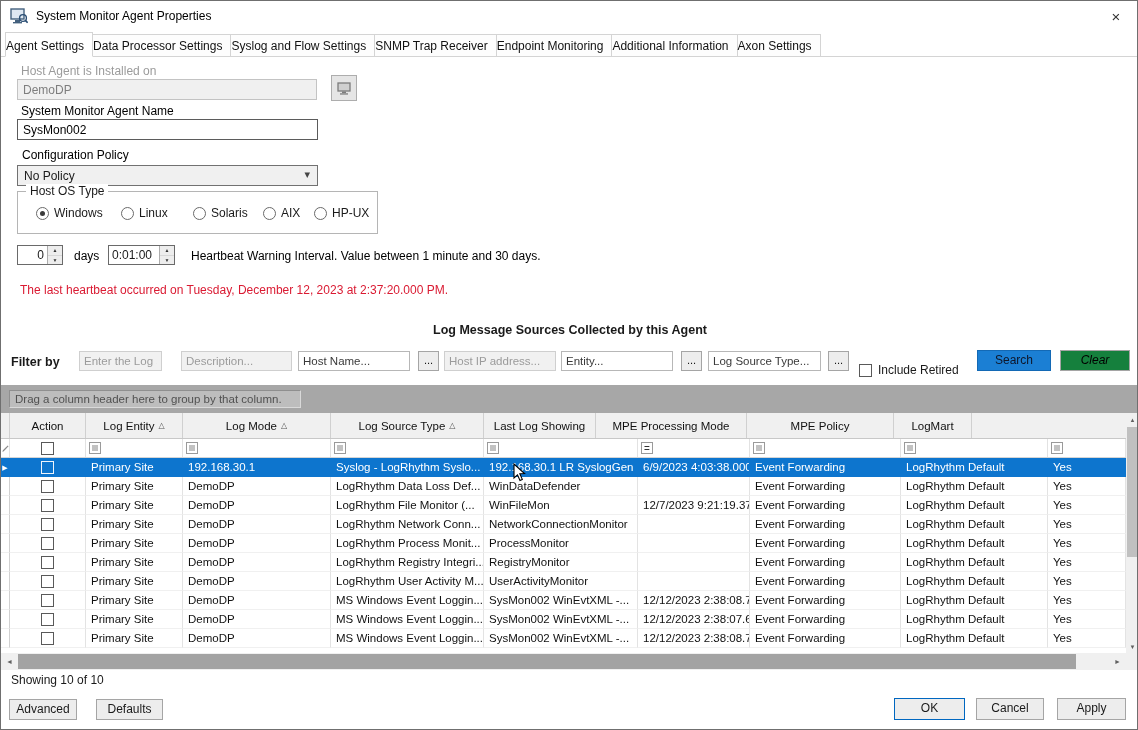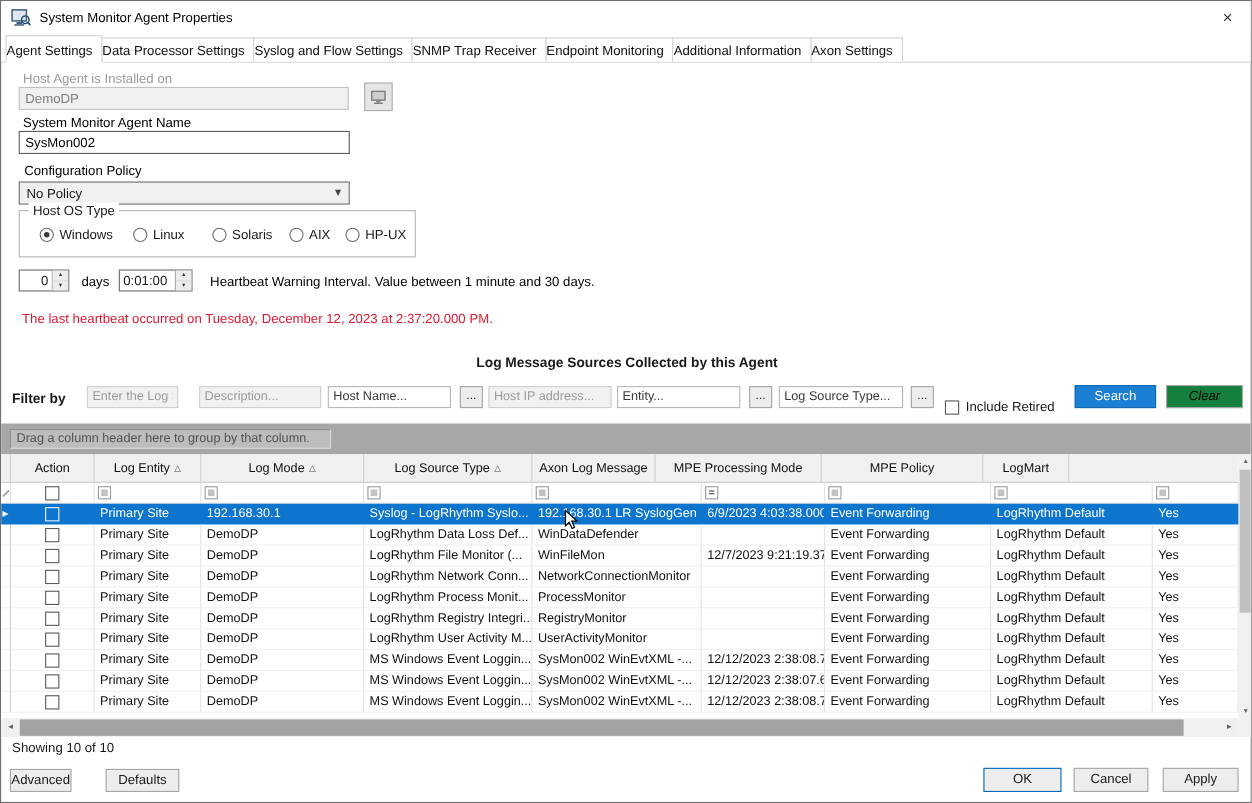--- a/index.html
+++ b/index.html
@@ -41,21 +41,21 @@
   
   .section-title { position:absolute; top:322px; left:0; width:1138px; text-align:center; font-weight:bold; font-size:12.5px; }
   .filterbar-label { position:absolute; font-weight:bold; font-size:12.5px; }
   .f-input { position:absolute; height:20px; border:1px solid #b7b7b7; font-family:inherit; font-size:11.5px; padding:0 4px; background:#fff; }
   .f-input.dim { background:#f1f1f1; border-color:#cfcfcf; }
   .f-input.dim::placeholder { color:#9b9b9b; }
   .f-input.dark::placeholder { color:#3a3a3a; }
   .dots-btn { position:absolute; width:21px; height:20px; background:#ededed; border:1px solid #a5a5a5; font-size:11px; line-height:16px; text-align:center; }
   .chk13 { width:13px; height:13px; border:1px solid #595959; background:#fff; display:inline-block; }
   .inc-retired { position:absolute; display:flex; align-items:center; gap:6px; }
-  .btn-blue { position:absolute; background:#1b7fd4; border:1px solid #1369b5; color:#ffffff; font-size:12px; text-align:center; line-height:19px; }
+  .btn-blue { position:absolute; background:#1b7fd4; border:1px solid #1369b5; color:#0f172a; font-size:12px; text-align:center; line-height:19px; }
   .btn-gray { position:absolute; background:#15803d; border:1px solid #a5a5a5; color:#000; font-size:12px; text-align:center; line-height:19px;font-style:italic; }
 
   
   .grid { position:absolute; top:384px; left:0; width:1138px; height:285px; background:#fff; }
   .groupbar { position:absolute; top:0; left:0; width:1138px; height:28px; background:#a7a7a7; }
   .groupbar .hintbox { position:absolute; left:8px; top:5px; width:292px; height:18px; background:#bdbdbd; border-top:1px solid #8f8f8f; border-left:1px solid #8f8f8f; border-bottom:1px solid #d9d9d9; border-right:1px solid #d9d9d9; color:#515151; font-size:11.5px; line-height:16px; padding-left:5px; white-space:nowrap; overflow:hidden; }
   .header-row { position:absolute; top:28px; left:0; width:1125px; height:26px; display:flex; background:#f0f0f0; border-bottom:1px solid #c8c8c8; }
   .hcell { border-right:1px solid #d0d0d0; display:flex; align-items:center; justify-content:center; font-size:11.5px; color:#111; overflow:hidden; white-space:nowrap; }
   .hcell .sort { font-size:8px; color:#555; margin-left:4px; }
   .filter-row { position:absolute; top:54px; left:0; width:1125px; height:19px; display:flex; background:#fff; border-bottom:1px solid #d5d5d5; }
@@ -219,21 +219,21 @@
         </div>
       <div class="hcell c-host">
           <span>Log Mode</span>
           <span class="sort">△</span>
         </div>
       <div class="hcell c-type">
           <span>Log Source Type</span>
           <span class="sort">△</span>
         </div>
       <div class="hcell c-last">
-          <span>Axon Log Message</span>
+          <span>Last Log Showing</span>
         </div>
       <div class="hcell c-mode">
           <span>MPE Processing Mode</span>
         </div>
       <div class="hcell c-policy">
           <span>MPE Policy</span>
         </div>
       <div class="hcell c-logmart">
           <span>LogMart</span>
         </div>
@@ -434,21 +434,21 @@
     <div class="hscroll">
       <span class="arr left">◄</span>
       <span class="thumb"></span>
       <span class="arr right">►</span>
     </div>
     <div class="scroll-corner"></div>
   </div>
 
   <span class="status-text">Showing 10 of 10</span>
 
-  <span class="footer-btn" style="left:8px; top:698px; width:56px;">Advanced</span>
+  <span class="footer-btn" style="left:8px; top:698px; width:68px;">Advanced</span>
   <span class="footer-btn" style="left:95px; top:698px; width:67px;">Defaults</span>
   <span class="footer-btn default" style="left:893px; top:697px; width:71px; height:22px;">OK</span>
   <span class="footer-btn" style="left:975px; top:697px; width:68px; height:22px;">Cancel</span>
   <span class="footer-btn" style="left:1056px; top:697px; width:69px; height:22px;">Apply</span>
 
   <svg class="cursor" viewBox="0 0 13 19">
     <path d="M1 1 L1 15 L4.5 11.8 L7 17.5 L9.3 16.4 L6.8 10.8 L11.5 10.6 Z" fill="#ffffff" stroke="#000000" stroke-width="1.1"></path>
   </svg>
 </div>
 

